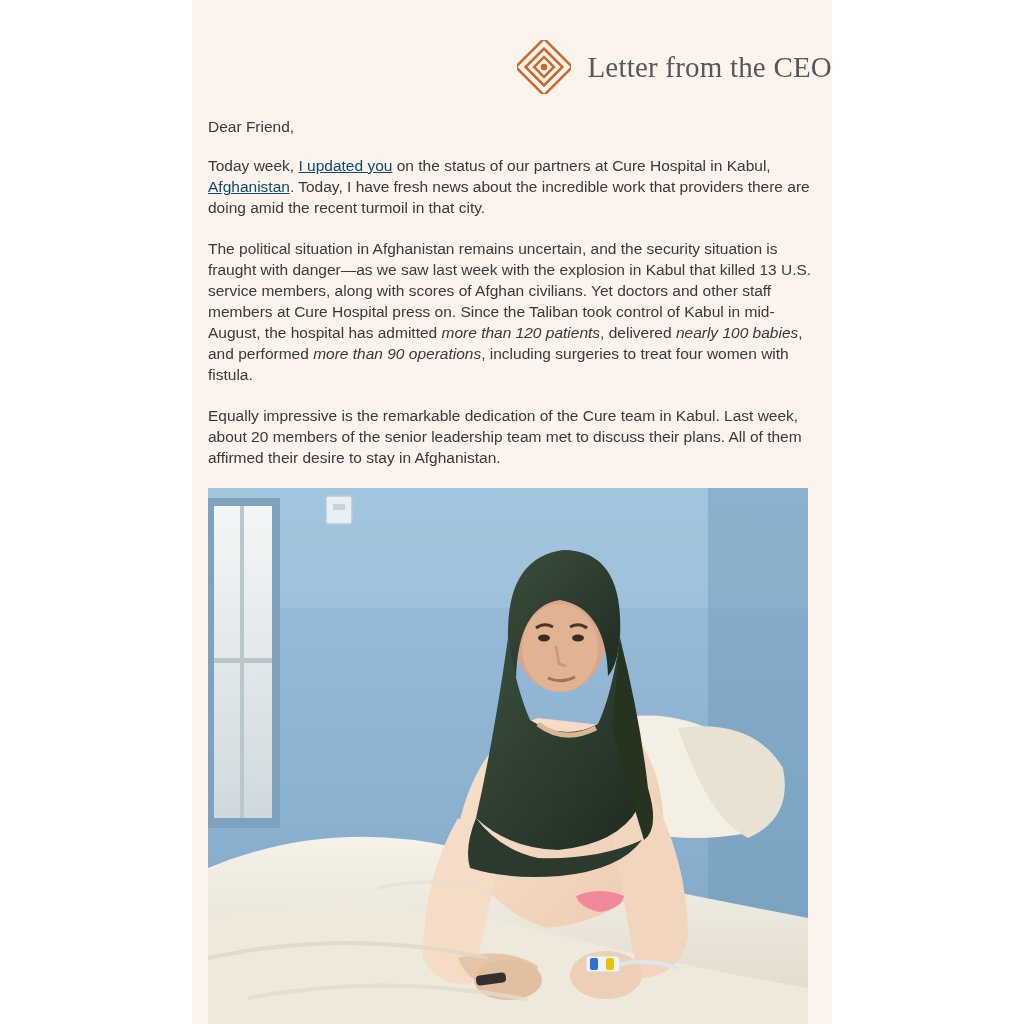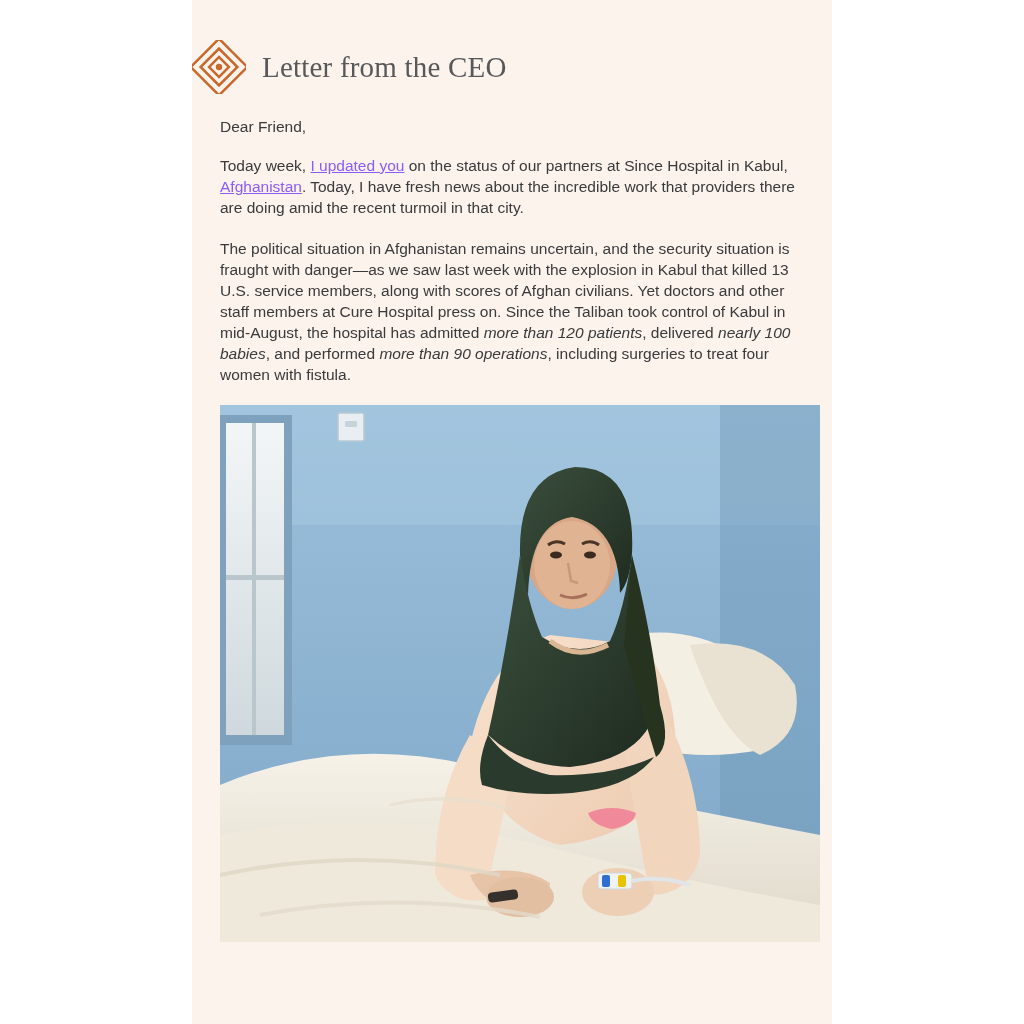--- a/index.html
+++ b/index.html
@@ -14,55 +14,55 @@
   #email-wrapper {
     width: 640px;
     margin: 0 auto;
     background: #fbf3ec;
     min-height: 1024px;
     box-sizing: border-box;
     padding: 0;
   }
   .header-block {
     padding: 40px 0 18px 0;
-    text-align: left;
+    text-align: right;
   }
   .header-inner {
     display: inline-flex;
     align-items: center;
     justify-content: center;
     gap: 16px;
   }
   .logo-mark {
     width: 54px;
     height: 54px;
     display: block;
   }
   .header-title {
     font-family: "Liberation Serif", serif;
     font-size: 29px;
     color: #58585a;
     letter-spacing: 0.2px;
     white-space: nowrap;
   }
   .body-block {
-    padding: 0 28px;
+    padding: 0 16px;
   }
   p.para {
     color: #3a3a3c;
     font-size: 15.5px;
     line-height: 21px;
     margin: 0 0 20px 0;
     font-family: "Liberation Sans", sans-serif;
   }
   p.para.first {
     margin-bottom: 18px;
   }
   a.inline-link {
-    color: #8b5cf6;
+    color: #0c4a6e;
   }
   em {
   }
   .photo-frame {
     width: 600px;
     height: 537px;
     margin: 0 0 0 0;
     overflow: hidden;
     position: relative;
     background: #9ec0d8;
@@ -87,24 +87,25 @@
         </svg>
       </span>
       <span class="header-title">Letter from the CEO</span>
     </div>
   </div>
 
   <div class="body-block">
 
     <p class="para first">Dear Friend,</p>
 
-    <p class="para"><span>Today week, </span><a class="inline-link" href="#">I updated you</a><span> on the status of our partners at Since Hospital in Kabul, </span><a class="inline-link" href="#">Afghanistan</a><span>. Today, I have fresh news about the incredible work that providers there are doing amid the recent turmoil in that city.</span></p>
+    <p class="para"><span>Today week, </span><a class="inline-link" href="#">I updated you</a><span> on the status of our partners at Cure Hospital in Kabul, </span><a class="inline-link" href="#">Afghanistan</a><span>. Today, I have fresh news about the incredible work that providers there are doing amid the recent turmoil in that city.</span></p>
 
     <p class="para"><span>The political situation in Afghanistan remains uncertain, and the security situation is fraught with danger—as we saw last week with the explosion in Kabul that killed 13 U.S. service members, along with scores of Afghan civilians. Yet doctors and other staff members at Cure Hospital press on. Since the Taliban took control of Kabul in mid-August, the hospital has admitted </span><em>more than 120 patients</em><span>, delivered </span><em>nearly 100 babies</em><span>, and performed </span><em>more than 90 operations</em><span>, including surgeries to treat four women with fistula.</span></p>
 
+    <p class="para">Equally impressive is the remarkable dedication of the Cure team in Kabul. Last week, about 20 members of the senior leadership team met to discuss their plans. All of them affirmed their desire to stay in Afghanistan.</p>
 
     <div class="photo-frame">
       <svg width="600" height="537" viewBox="0 0 600 537" xmlns="http://www.w3.org/2000/svg">
         <defs>
           <linearGradient id="wallg" x1="0" y1="0" x2="0" y2="1">
             <stop offset="0%" stop-color="#9cc0dc"></stop>
             <stop offset="100%" stop-color="#7ea7c6"></stop>
           </linearGradient>
           <linearGradient id="beddingg" x1="0" y1="0" x2="0" y2="1">
             <stop offset="0%" stop-color="#f6f2e8"></stop>

